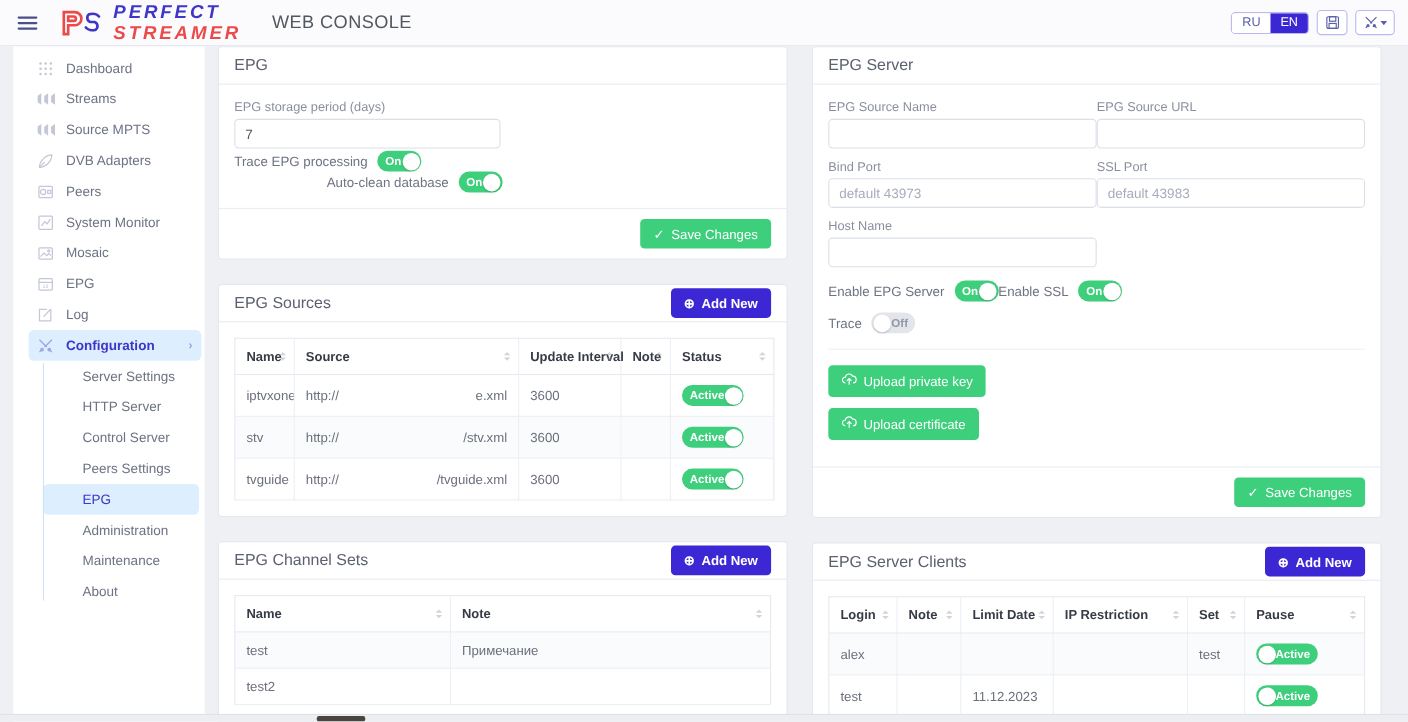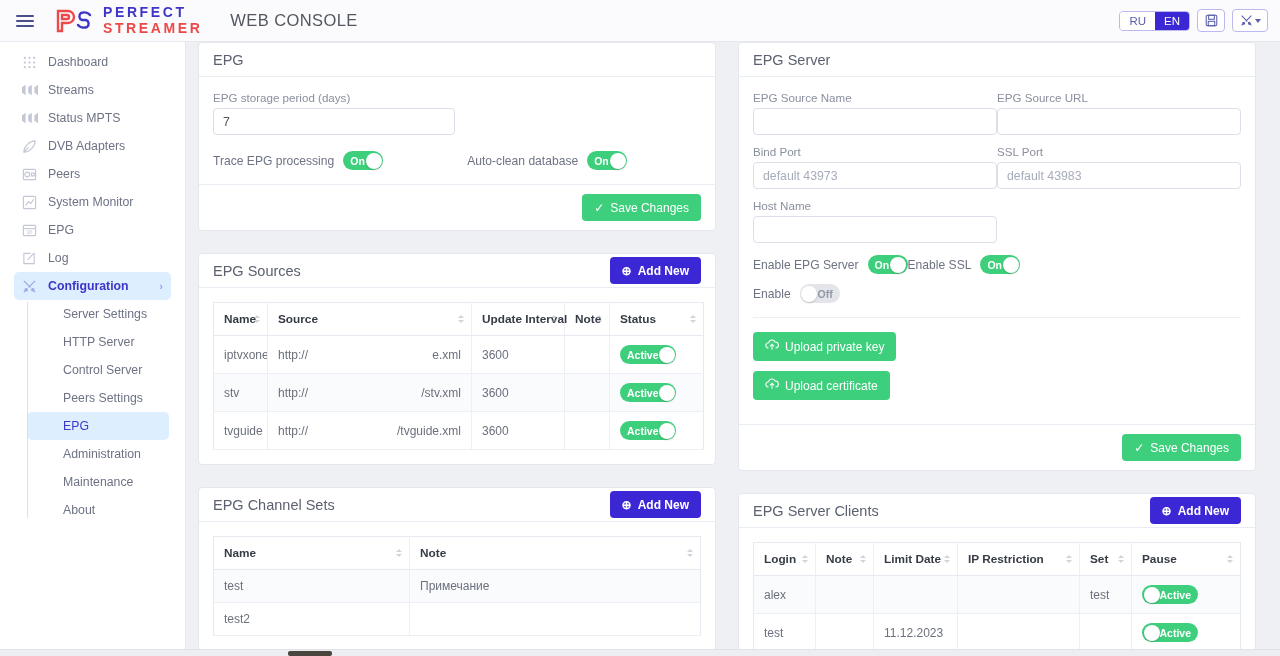--- a/index.html
+++ b/index.html
@@ -18,21 +18,21 @@
     display: flex; align-items: center; z-index: 30;
   }
   .hamburger { width: 46px; display: flex; flex-direction: column; align-items: center;
     gap: 3px; cursor: pointer; padding-left: 4px; }
   .hamburger i { display: block; width: 18px; height: 2px; background: #4a4f8c; border-radius: 1px; }
 
   .logo { display: flex; align-items: center; gap: 7px; margin-left: 8px; }
   .logo-mark { position: relative; width: 42px; height: 24px; }
   .logo-mark svg { position: absolute; top: 0; left: 0; }
   .logo-words { display: flex; flex-direction: column; line-height: 1.08; }
-  .logo-words span { font-size: 14px; font-weight: bold; letter-spacing: 2.6px; }
+  .logo-words span { font-size: 17px; font-weight: bold; letter-spacing: 2.6px; font-style: italic; }
   .lw1 { color: #3f35c7; }
   .lw2 { color: #ec4a4a; }
 
   .console-title {
     margin-left: 28px; font-size: 16.5px; color: #53575f; letter-spacing: .4px;
   }
   .topbar-right {
     margin-left: auto; display: flex; align-items: center; gap: 7px; padding-right: 12px;
   }
   .lang-group { display: flex; border: 1px solid #bcb9ee; border-radius: 4px; overflow: hidden; }
@@ -44,21 +44,21 @@
   .icon-btn {
     width: 28px; height: 23px; border: 1px solid #bcb9ee; border-radius: 4px; background: #fff;
     display: flex; align-items: center; justify-content: center; cursor: pointer;
   }
   .icon-btn.wide { width: 36px; gap: 2px; }
   .caret { width: 0; height: 0; border-left: 3px solid transparent; border-right: 3px solid transparent;
     border-top: 4px solid #5a5fa8; }
 
   
   .sidebar {
-    position: absolute; top: 42px; left: 0; width: 186px; height: 614px;
+    position: absolute; top: 42px; left: 12px; width: 186px; height: 614px;
     background: #fff; border-right: 1px solid #e6e8ee; overflow: hidden;
     padding-top: 6px;
   }
   .nav-item {
     display: flex; align-items: center; height: 28px; margin: 0 14px; padding: 0 8px;
     border-radius: 5px; cursor: pointer; color: #6d7384; font-size: 12.3px;
   }
   .nav-item .nav-ico { width: 26px; flex: 0 0 26px; display: flex; align-items: center; color: #c3c7d6; }
   .nav-item.active { background: #ddeeff; color: #3f35c7; font-weight: bold; }
   .nav-item.active .nav-ico { color: #9aa5e8; }
@@ -253,21 +253,21 @@
     </div>
 
     <div class="nav-item">
       <span class="nav-ico">
         <svg width="16" height="14" viewBox="0 0 18 14" fill="currentColor">
           <path d="M0 4 l4 -3 v12 l-4 -3 z"></path>
             <path d="M7 4 l4 -3 v12 l-4 -3 z"></path>
             <path d="M14 4 l4 -3 v12 l-4 -3 z"></path>
         </svg>
       </span>
-      <span>Status MPTS</span>
+      <span>Source MPTS</span>
     </div>
 
     <div class="nav-item">
       <span class="nav-ico">
         <svg width="15" height="15" viewBox="0 0 16 16" fill="none" stroke="currentColor" stroke-width="1.2">
           <path d="M2 14 C2 8 8 2 14 2 C14 8 8 14 2 14 z"></path>
             <path d="M2 14 l5 -5"></path>
         </svg>
       </span>
       <span>DVB Adapters</span>
@@ -287,20 +287,30 @@
     <div class="nav-item">
       <span class="nav-ico">
         <svg width="15" height="15" viewBox="0 0 16 16" fill="none" stroke="currentColor" stroke-width="1.2">
           <rect x="1.5" y="1.5" width="13" height="13" rx="1"></rect>
             <path d="M4 11 l3 -4 l2.5 2 l3 -4.5"></path>
         </svg>
       </span>
       <span>System Monitor</span>
     </div>
 
+    <div class="nav-item">
+      <span class="nav-ico">
+        <svg width="15" height="15" viewBox="0 0 16 16" fill="none" stroke="currentColor" stroke-width="1.2">
+          <rect x="1.5" y="2.5" width="13" height="11" rx="1"></rect>
+            <path d="M3 11 l3.5 -3.5 l2.5 2.5 l2 -2 l2 2"></path>
+          <circle cx="11" cy="5.5" r="1"></circle>
+        </svg>
+      </span>
+      <span>Mosaic</span>
+    </div>
 
     <div class="nav-item">
       <span class="nav-ico">
         <svg width="15" height="15" viewBox="0 0 16 16" fill="none" stroke="currentColor" stroke-width="1.2">
           <rect x="1.5" y="2.5" width="13" height="11" rx="1"></rect>
             <path d="M1.5 6 h13"></path>
           <text x="5" y="12" font-size="5" fill="currentColor" stroke="none">18</text>
         </svg>
       </span>
       <span>EPG</span>
@@ -362,21 +372,21 @@
 
       <div class="col">
 
         <div class="card">
           <div class="card-head">
             <div class="card-title">EPG</div>
           </div>
           <div class="card-body">
             <div class="field-label">EPG storage period (days)</div>
             <input class="txt-input" style="width: 242px;" value="7">
-            <div style="display:flex; align-items:flex-start; margin-top:16px;">
+            <div style="display:flex; align-items:flex-start; margin-top:2px;flex-direction:column;">
               <div class="toggle-row">
                 <span class="toggle-label">Trace EPG processing</span>
                 <div class="switch on">
                   <span class="st">On</span>
                   <span class="knob"></span>
                 </div>
               </div>
               <div class="toggle-row" style="margin-left:84px">
                 <span class="toggle-label">Auto-clean database</span>
                 <div class="switch on">
@@ -602,21 +612,21 @@
               <div class="toggle-row" style="">
                 <span class="toggle-label">Enable SSL</span>
                 <div class="switch on">
                   <span class="st">On</span>
                   <span class="knob"></span>
                 </div>
               </div>
             </div>
 
             <div class="toggle-row" style="margin-top:10px">
-              <span class="toggle-label">Enable</span>
+              <span class="toggle-label">Trace</span>
               <div class="switch off">
                 <span class="st">Off</span>
                 <span class="knob"></span>
               </div>
             </div>
 
             <div class="divider"></div>
 
             <button class="btn btn-green upload-btn">
               <span>

